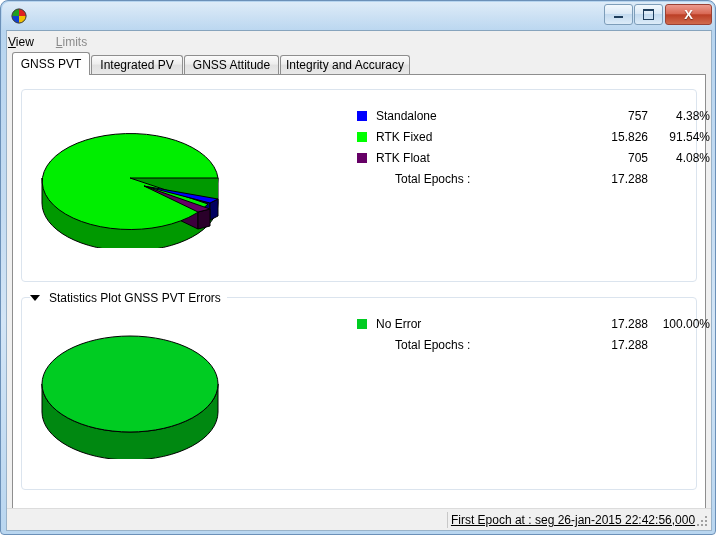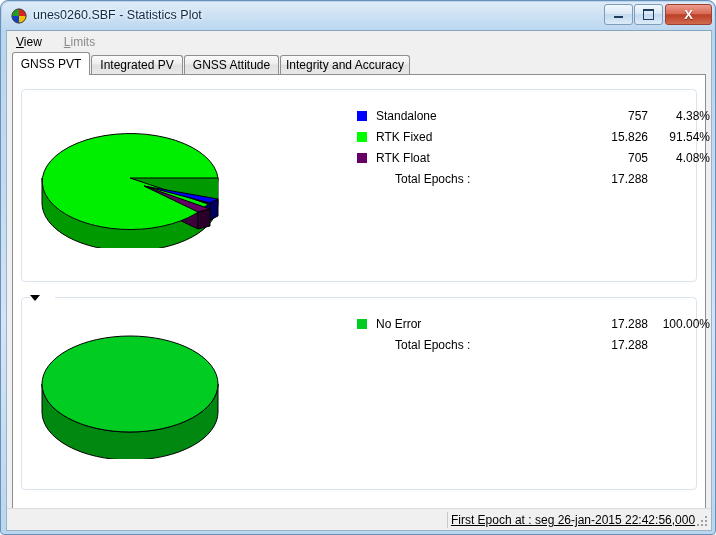--- a/index.html
+++ b/index.html
@@ -119,21 +119,21 @@
 
   
   #menubar {
     position: absolute;
     left: 0; top: 0;
     width: 100%;
     height: 21px;
     background: #f0f0f0;
     display: flex;
     align-items: center;
-    padding-left: 9px;
+    padding-left: 1px;
     box-sizing: border-box;
   }
   .menu-item {
     font-size: 12px;
     color: #000000;
     margin-right: 22px;
     cursor: default;
     white-space: nowrap;
   }
   .menu-item.disabled { color: #8b8b8b; }
@@ -320,21 +320,20 @@
     <div id="app-icon">
       <svg width="16" height="16" viewBox="0 0 16 16">
         <circle cx="8" cy="8" r="7" fill="#ffffff" stroke="#4a4a4a" stroke-width="0.7"></circle>
         <path d="M8,8 L8,1 A7,7 0 0,1 15,8 Z" fill="#e02020"></path>
         <path d="M8,8 L15,8 A7,7 0 0,1 8,15 Z" fill="#f0c000"></path>
         <path d="M8,8 L8,15 A7,7 0 0,1 1,8 Z" fill="#1040d0"></path>
         <path d="M8,8 L1,8 A7,7 0 0,1 8,1 Z" fill="#20a020"></path>
         <circle cx="8" cy="8" r="7" fill="none" stroke="#3c3c3c" stroke-width="0.9"></circle>
       </svg>
     </div>
-    <div id="title-text">unes0260.SBF - Statistics Plot</div>
 
     <div id="caption-buttons">
       <div class="cap-btn">
         <div class="cap-glyph">
             <div class="min-bar"></div>
           </div>
       </div>
       <div class="cap-btn">
         <div class="cap-glyph">
             <div class="max-box"></div>
@@ -436,20 +435,21 @@
             <span class="legend-label indent">Total Epochs :</span>
             <span class="legend-count">17.288</span>
             <span class="legend-pct"></span>
           </div>
         </div>
       </div>
 
       <div class="groupbox" style="left:8px; top:222px; width:676px; height:193px;">
         <div class="group-header">
           <div class="collapse-arrow"></div>
+          <div class="group-title">Statistics Plot GNSS PVT Errors</div>
         </div>
 
         <div style="position:absolute; left:10px; top:26px;">
           <svg width="285" height="135" viewBox="0 0 285 135">
             <defs>
               <clipPath id="clipErrBody">
                 <rect x="0" y="60" width="285" height="75"></rect>
               </clipPath>
             </defs>
             <g clip-path="url(#clipErrBody)">

